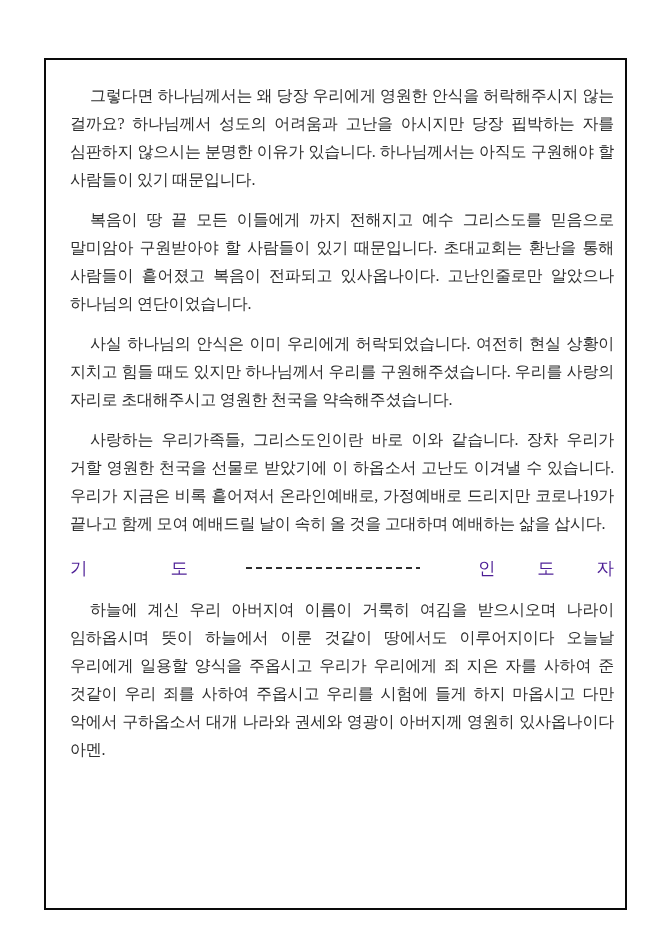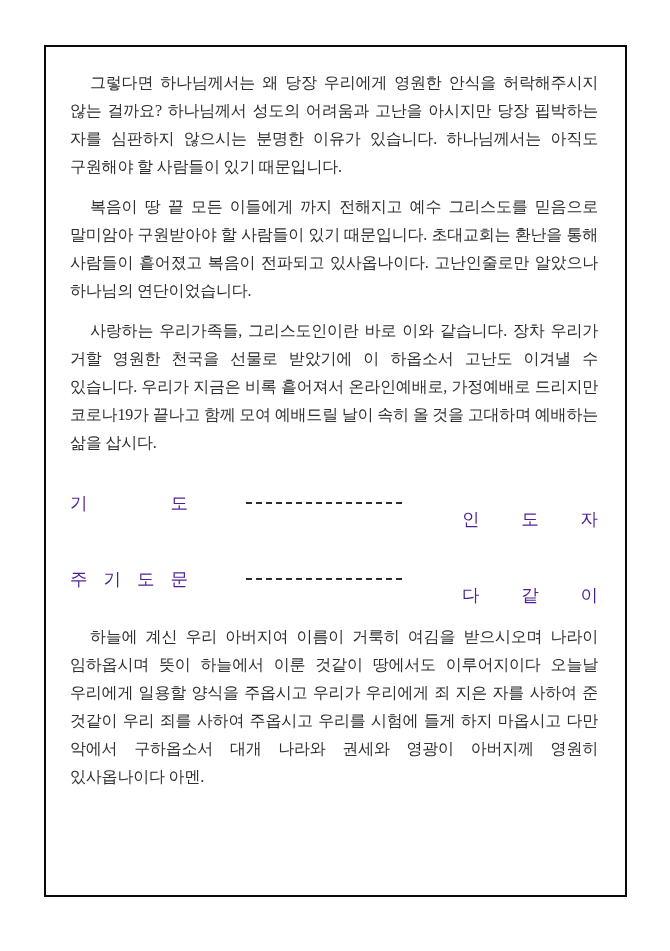--- a/index.html
+++ b/index.html
@@ -10,27 +10,27 @@
   body {
     width: 670px;
     height: 951px;
     position: relative;
     font-family: "Liberation Serif", "DejaVu Serif", serif;
     overflow: hidden;
   }
   .frame {
     position: absolute;
     left: 44px;
-    top: 45px;
+    top: 58px;
     width: 583px;
     height: 852px;
     box-sizing: border-box;
     border: 2px solid #0a0a0a;
     background: #ffffff;
-    padding: 22px 27px 0 24px;
+    padding: 22px 11px 0 24px;
   }
   .body-para {
     margin: 0 0 12px 0;
     font-size: 16px;
     line-height: 28px;
     color: #2e2e2e;
     text-align: justify;
     text-indent: 20px;
     letter-spacing: -0.2px;
     word-break: keep-all;
@@ -60,43 +60,38 @@
     height: 2px;
     margin: 0 12px;
     background: repeating-linear-gradient(90deg, #2e2e2e 0px, #2e2e2e 6px, transparent 6px, transparent 10px);
   }
   .sec-performer {
     display: inline-block;
     width: 136px;
     text-align: justify;
     text-align-last: justify;
     white-space: nowrap;
-    margin-top: 32px;
   }
 </style>
 </head>
 <body>
 
 <div class="frame">
 
   <p class="body-para">그렇다면 하나님께서는 왜 당장 우리에게 영원한 안식을 허락해주시지 않는 걸까요? 하나님께서 성도의 어려움과 고난을 아시지만 당장 핍박하는 자를 심판하지 않으시는 분명한 이유가 있습니다. 하나님께서는 아직도 구원해야 할 사람들이 있기 때문입니다.</p>
 
   <p class="body-para">복음이 땅 끝 모든 이들에게 까지 전해지고 예수 그리스도를 믿음으로 말미암아 구원받아야 할 사람들이 있기 때문입니다. 초대교회는 환난을 통해 사람들이 흩어졌고 복음이 전파되고 있사옵나이다. 고난인줄로만 알았으나 하나님의 연단이었습니다.</p>
 
+  <p class="body-para">사실 하나님의 안식은 이미 우리에게 허락되었습니다. 여전히 현실 상황이 지치고 힘들 때도 있지만 하나님께서 우리를 구원해주셨습니다. 우리를 사랑의 자리로 초대해주시고 영원한 천국을 약속해주셨습니다.</p>
 
   <p class="body-para">사랑하는 우리가족들, 그리스도인이란 바로 이와 같습니다. 장차 우리가 거할 영원한 천국을 선물로 받았기에 이 하옵소서 고난도 이겨낼 수 있습니다. 우리가 지금은 비록 흩어져서 온라인예배로, 가정예배로 드리지만 코로나19가 끝나고 함께 모여 예배드릴 날이 속히 올 것을 고대하며 예배하는 삶을 삽시다.</p>
 
   <div class="section-header">
     <span class="sec-title">기 도</span>
     <span class="dash-leader"></span>
     <span class="sec-performer">인 도 자</span>
   </div>
 
 
-  <div class="section-header">
-    <span class="sec-title">주 기 도 문</span>
-    <span class="dash-leader"></span>
-    <span class="sec-performer">다 같 이</span>
-  </div>
 
   <p class="body-para">하늘에 계신 우리 아버지여 이름이 거룩히 여김을 받으시오며 나라이 임하옵시며 뜻이 하늘에서 이룬 것같이 땅에서도 이루어지이다 오늘날 우리에게 일용할 양식을 주옵시고 우리가 우리에게 죄 지은 자를 사하여 준 것같이 우리 죄를 사하여 주옵시고 우리를 시험에 들게 하지 마옵시고 다만 악에서 구하옵소서 대개 나라와 권세와 영광이 아버지께 영원히 있사옵나이다 아멘.</p>
 
 </div>
 
 </body></html>

